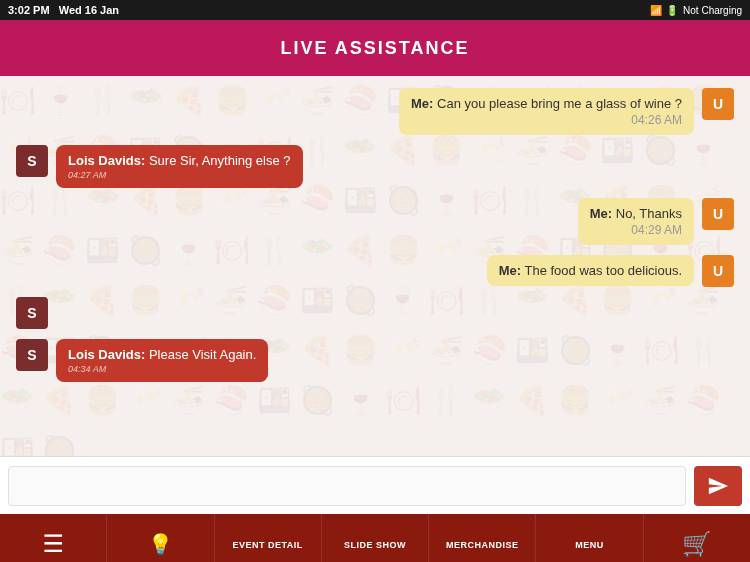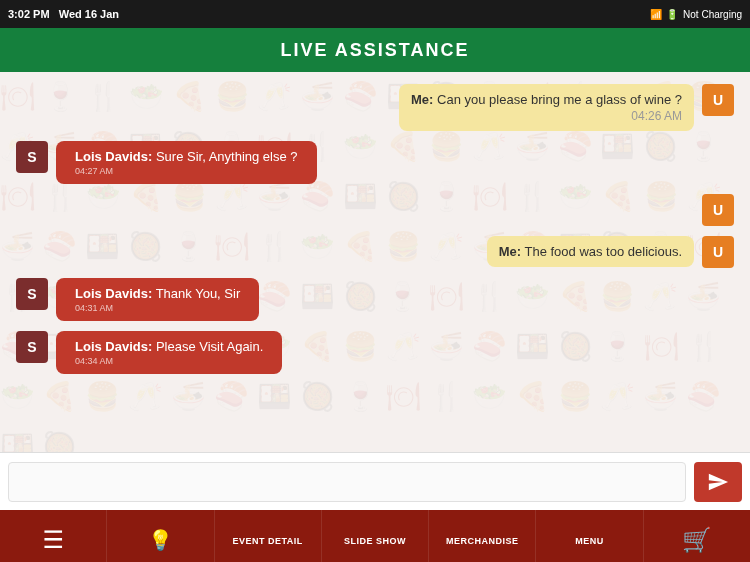--- a/index.html
+++ b/index.html
@@ -8,37 +8,37 @@
       height: 562px;
       font-family: -apple-system, 'Helvetica Neue', Arial, sans-serif;
       background: #f5f0ee;
       overflow: hidden;
       position: relative;
     }
 
     
     #status-bar {
       width: 100%;
-      height: 28px;
+      height: 20px;
       background: #1a1a1a;
       display: flex;
       align-items: center;
       justify-content: space-between;
       padding: 0 8px;
       color: white;
       font-size: 11px;
     }
     #status-bar .status-left { font-weight: 600; }
     #status-bar .status-right { display: flex; align-items: center; gap: 4px; font-size: 10px; }
 
     
     #header {
       width: 100%;
-      height: 44px;
-      background: #15803d;
+      height: 56px;
+      background: #be185d;
       display: flex;
       align-items: center;
       justify-content: center;
     }
     #header-title {
       color: white;
       font-size: 18px;
       font-weight: 700;
       letter-spacing: 2px;
       text-transform: uppercase;
@@ -116,33 +116,34 @@
     
     .msg-left {
       display: flex;
       justify-content: flex-start;
       align-items: flex-start;
       gap: 8px;
     }
     .msg-left .bubble {
       background: #c0392b;
       border-radius: 8px;
-      padding: 8px 19px;
+      padding: 8px 12px;
       max-width: 340px;
     }
     .msg-left .bubble .msg-text {
       font-size: 13px;
       color: white;
       font-weight: 500;
     }
     .msg-left .bubble .msg-time {
       font-size: 9px;
       color: rgba(255,255,255,0.7);
       text-align: left;
       margin-top: 2px;
+      font-style: italic;
     }
     .staff-avatar {
       width: 32px;
       height: 32px;
       background: #7b2d2d;
       border-radius: 4px;
       display: flex;
       align-items: center;
       justify-content: center;
       color: white;
@@ -259,36 +260,36 @@
 
     <div class="msg-left">
       <div class="staff-avatar">S</div>
       <div class="bubble">
         <div class="msg-text"><span style="font-weight:700">Lois Davids:</span> Sure Sir, Anything else ?</div>
         <div class="msg-time">04:27 AM</div>
       </div>
     </div>
 
     <div class="msg-right">
+      <div class="bubble">
+        <div class="msg-text"><span style="font-weight:700">Me:</span> No, Thanks</div>
+        <div class="msg-time">04:29 AM</div>
+      </div>
       <div class="user-avatar">U</div>
     </div>
 
     <div class="msg-right">
       <div class="bubble">
         <div class="msg-text"><span style="font-weight:700">Me:</span> The food was too delicious.</div>
       </div>
       <div class="user-avatar">U</div>
     </div>
 
     <div class="msg-left">
       <div class="staff-avatar">S</div>
-      <div class="bubble">
-        <div class="msg-text"><span style="font-weight:700">Lois Davids:</span> Thank You, Sir</div>
-        <div class="msg-time">04:31 AM</div>
-      </div>
     </div>
 
     <div class="msg-left">
       <div class="staff-avatar">S</div>
       <div class="bubble">
         <div class="msg-text"><span style="font-weight:700">Lois Davids:</span> Please Visit Again.</div>
         <div class="msg-time">04:34 AM</div>
       </div>
     </div>
 

